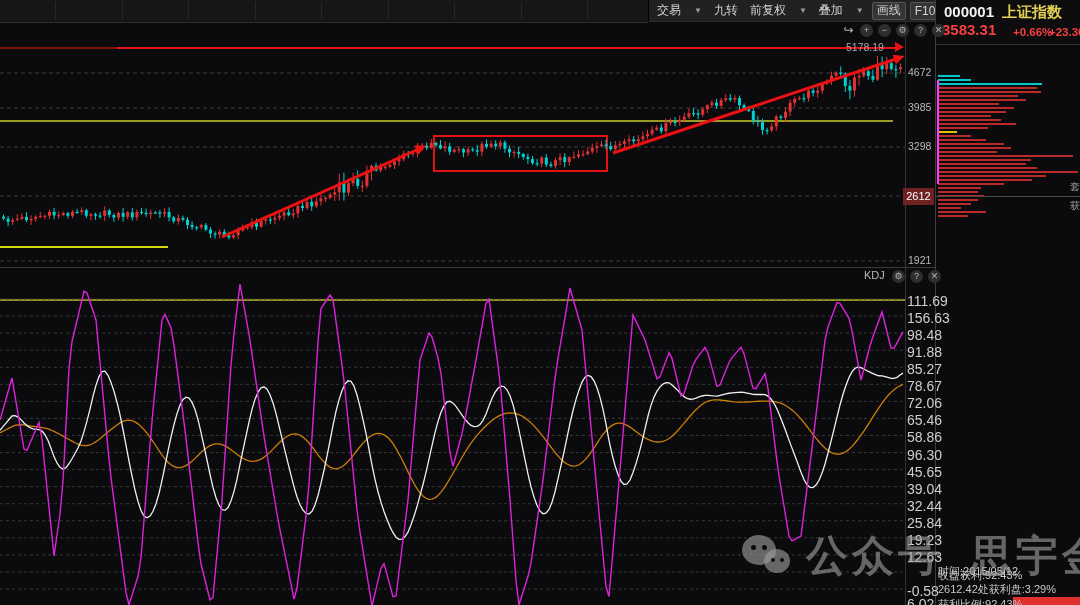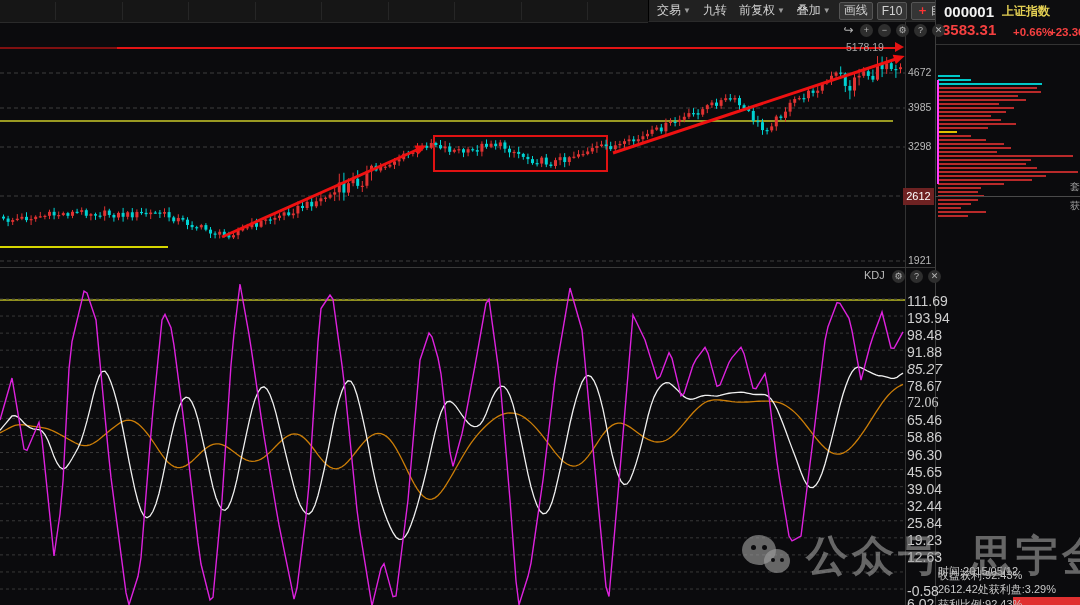--- a/index.html
+++ b/index.html
@@ -3,29 +3,29 @@
 <meta charset="utf-8">
 <style>
   html,body{margin:0;padding:0;background:#000;}
   #app{position:relative;width:1080px;height:605px;background:#0b0b0d;overflow:hidden;
        font-family:"Liberation Sans", sans-serif;color:#c8c8c8;}
   
   #topbar-left{position:absolute;left:0;top:0;width:648px;height:22px;background:#161616;border-bottom:1px solid #2a2a2a;}
   .tab-sep{position:absolute;top:2px;width:1px;height:18px;background:#262626;}
   #topbar-right{position:absolute;left:648px;top:0;width:287px;height:22px;background:#212121;
     border-bottom:1px solid #2a2a2a;border-left:1px solid #000;display:flex;align-items:center;gap:4px;padding-left:4px;box-sizing:border-box;}
-  .tb-item{font-size:12px;color:#d2d2d2;display:flex;align-items:center;gap:2px;padding:1px 4px;white-space:nowrap;cursor:default;}
+  .tb-item{font-size:12px;color:#d2d2d2;display:flex;align-items:center;gap:13px;padding:1px 4px;white-space:nowrap;cursor:default;}
   .tb-item.boxed{background:#353535;border:1px solid #555;border-radius:2px;padding:0 4px;height:16px;}
   .caret{font-size:8px;color:#9a9a9a;}
   .plus{color:#f33;font-weight:bold;}
   .tb-more{color:#cfcfcf;font-size:13px;margin-left:2px;}
   
   #quote{position:absolute;left:936px;top:0;width:144px;height:44px;background:#0d0d0f;border-bottom:1px solid #333;}
   #q-code{position:absolute;left:8px;top:3px;font-size:15px;font-weight:bold;color:#f2f2f2;}
-  #q-name{position:absolute;left:66px;top:3px;font-size:12px;font-weight:bold;color:#e3cf53;}
+  #q-name{position:absolute;left:66px;top:3px;font-size:15px;font-weight:bold;color:#e3cf53;}
   #q-price{position:absolute;left:6px;top:21px;font-size:15px;font-weight:bold;color:#f54040;}
   #q-pct{position:absolute;left:77px;top:26px;font-size:11.5px;color:#f54040;font-weight:bold;}
   #q-chg{position:absolute;left:113px;top:26px;font-size:11.5px;color:#f54040;font-weight:bold;}
   #axis-border{position:absolute;left:905px;top:22px;width:1px;height:583px;background:#333;}
   #panel-border{position:absolute;left:935px;top:0;width:1px;height:605px;background:#3d3d3d;}
   #panel-sep{position:absolute;left:0;top:267px;width:935px;height:1px;background:#3a3a3a;}
   
   .ax-label{position:absolute;left:908px;font-size:10.5px;color:#b9b9b9;}
   .ax-label.hl{left:903px;width:31px;top:188px;height:17px;background:#6e2222;color:#fff;
       text-align:center;line-height:17px;font-size:11px;}
@@ -579,26 +579,26 @@
 
   <div id="main-axis">
       <div class="ax-label" style="top: 66px;">4672</div>
       <div class="ax-label" style="top: 101px;">3985</div>
       <div class="ax-label" style="top: 140px;">3298</div>
       <div class="ax-label hl">2612</div>
       <div class="ax-label" style="top: 254px;">1921</div>
     </div>
   <div id="kdj-axis">
       <div class="kdj-label" style="top: 293px;">111.69</div>
-      <div class="kdj-label" style="top: 310.06px;">193.94</div>
+      <div class="kdj-label" style="top: 310.06px;">156.63</div>
       <div class="kdj-label" style="top: 327.12px;">98.48</div>
       <div class="kdj-label" style="top: 344.18px;">91.88</div>
-      <div class="kdj-label" style="top: 361.24px; font-style: italic;">85.27</div>
+      <div class="kdj-label" style="top: 361.24px;">85.27</div>
       <div class="kdj-label" style="top: 378.3px;">78.67</div>
-      <div class="kdj-label" style="top: 395.36px; font-family: Liberation Serif, serif;">72.06</div>
+      <div class="kdj-label" style="top: 395.36px;">72.06</div>
       <div class="kdj-label" style="top: 412.42px;">65.46</div>
       <div class="kdj-label" style="top: 429.48px;">58.86</div>
       <div class="kdj-label" style="top: 446.54px;">96.30</div>
       <div class="kdj-label" style="top: 463.6px;">45.65</div>
       <div class="kdj-label" style="top: 480.66px;">39.04</div>
       <div class="kdj-label" style="top: 497.72px;">32.44</div>
       <div class="kdj-label" style="top: 514.78px;">25.84</div>
       <div class="kdj-label" style="top: 531.84px;">19.23</div>
       <div class="kdj-label" style="top: 548.9px;">12.63</div>
       <div class="kdj-label" style="top: 565.96px; margin-top: 30px;">6.02</div>

